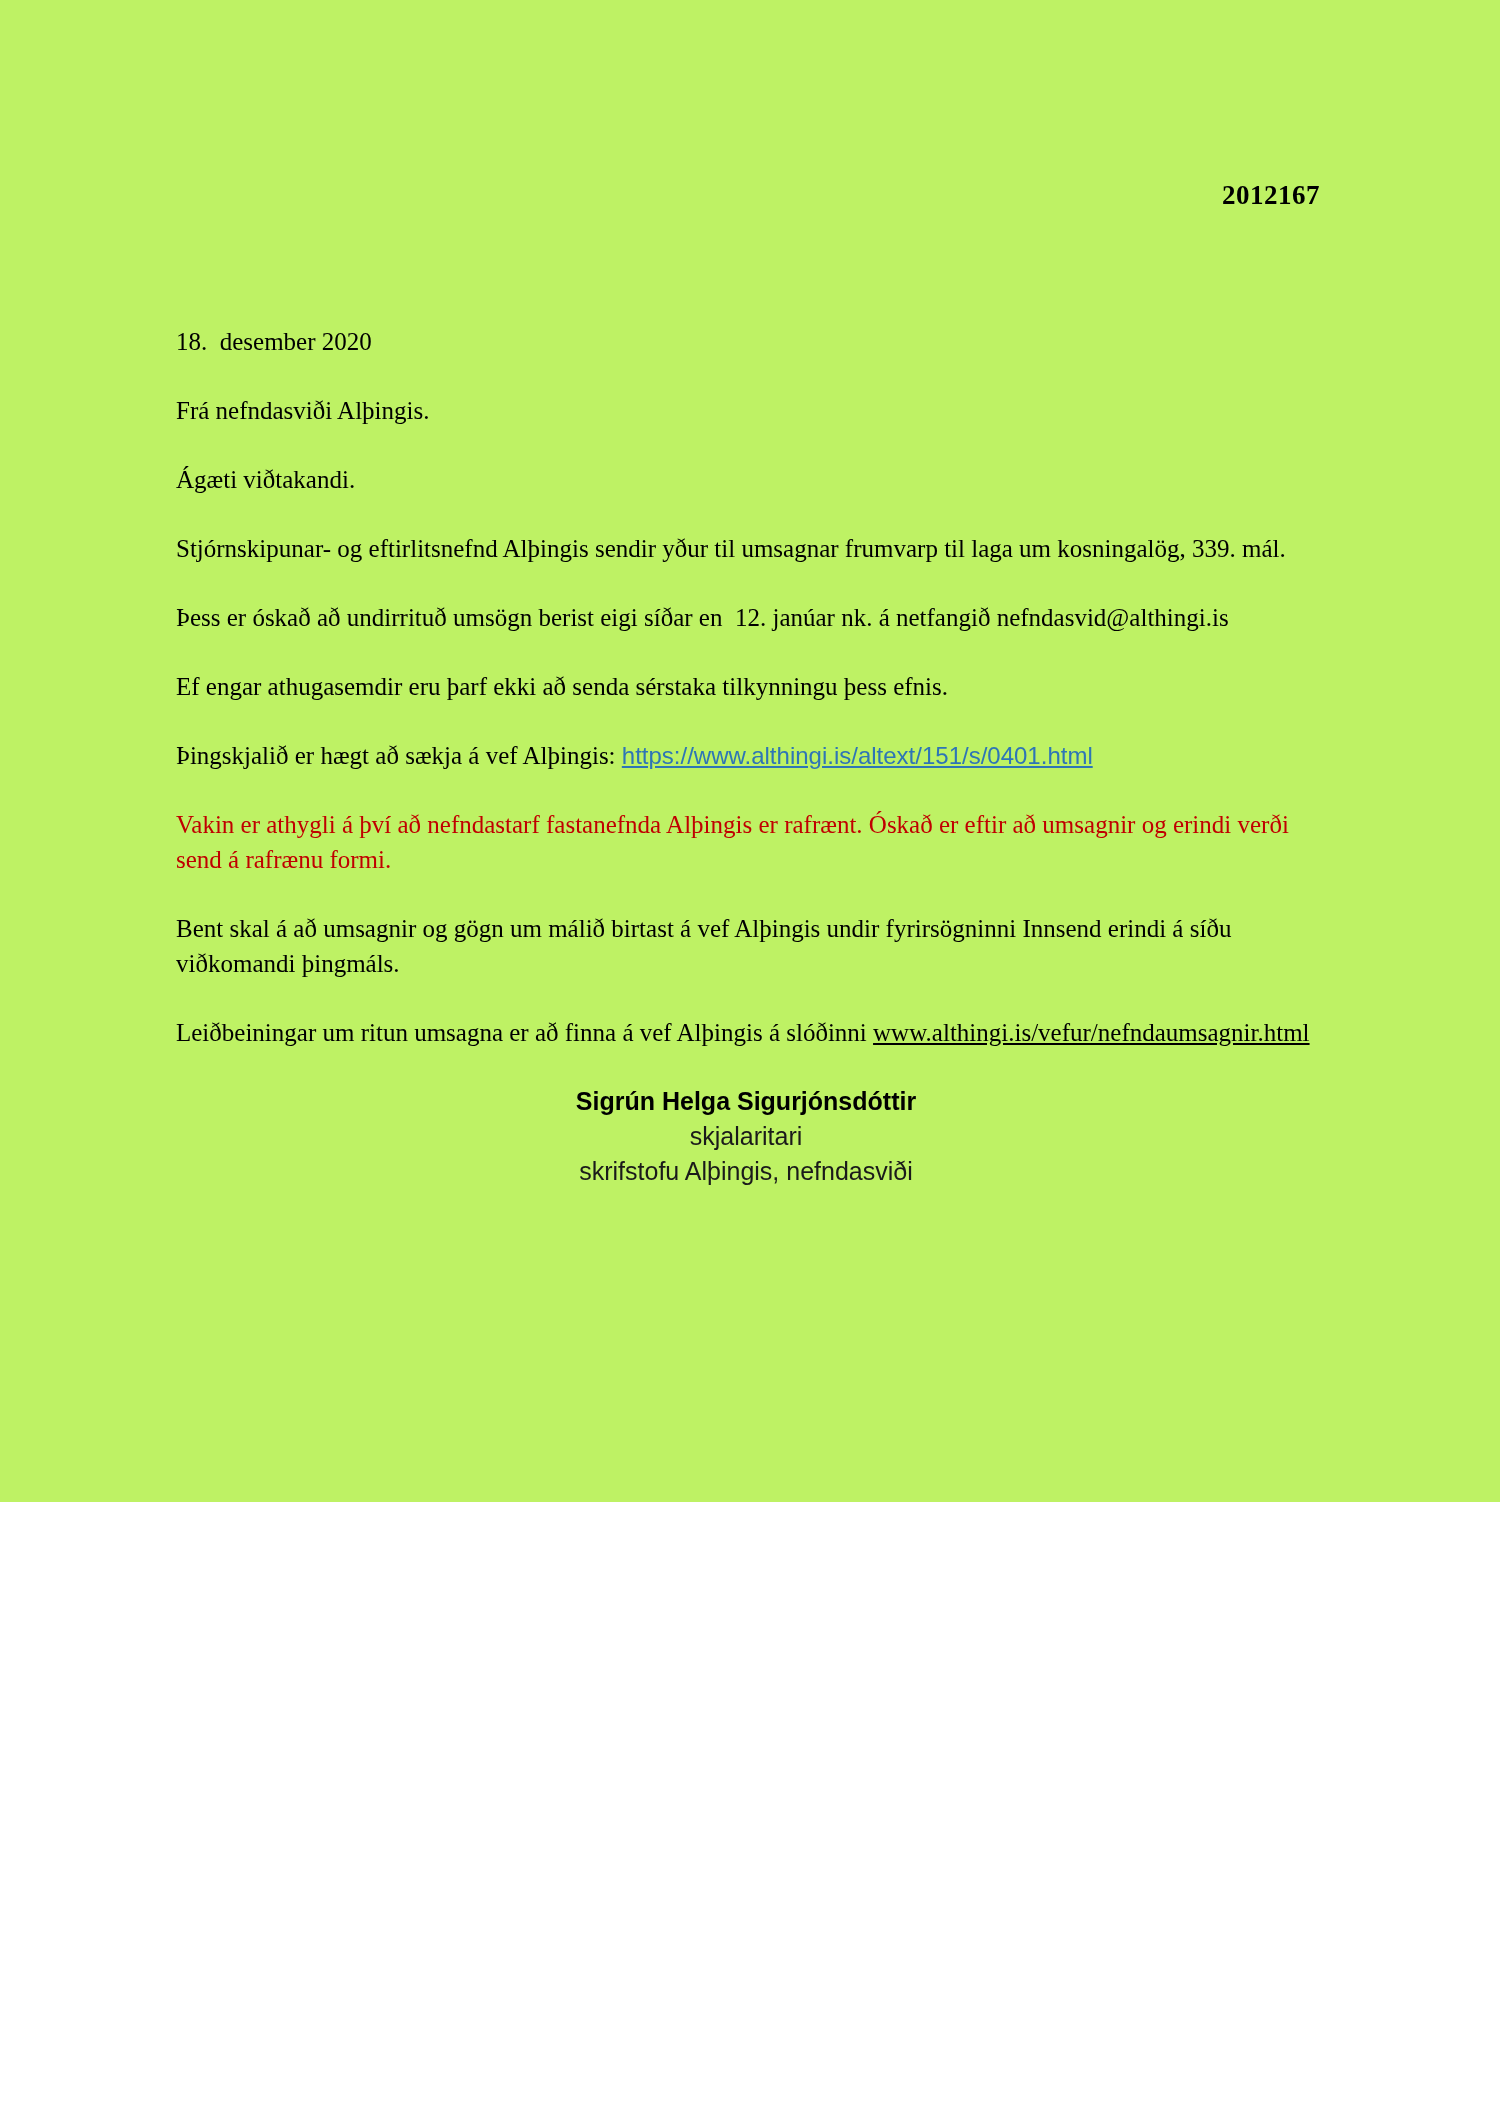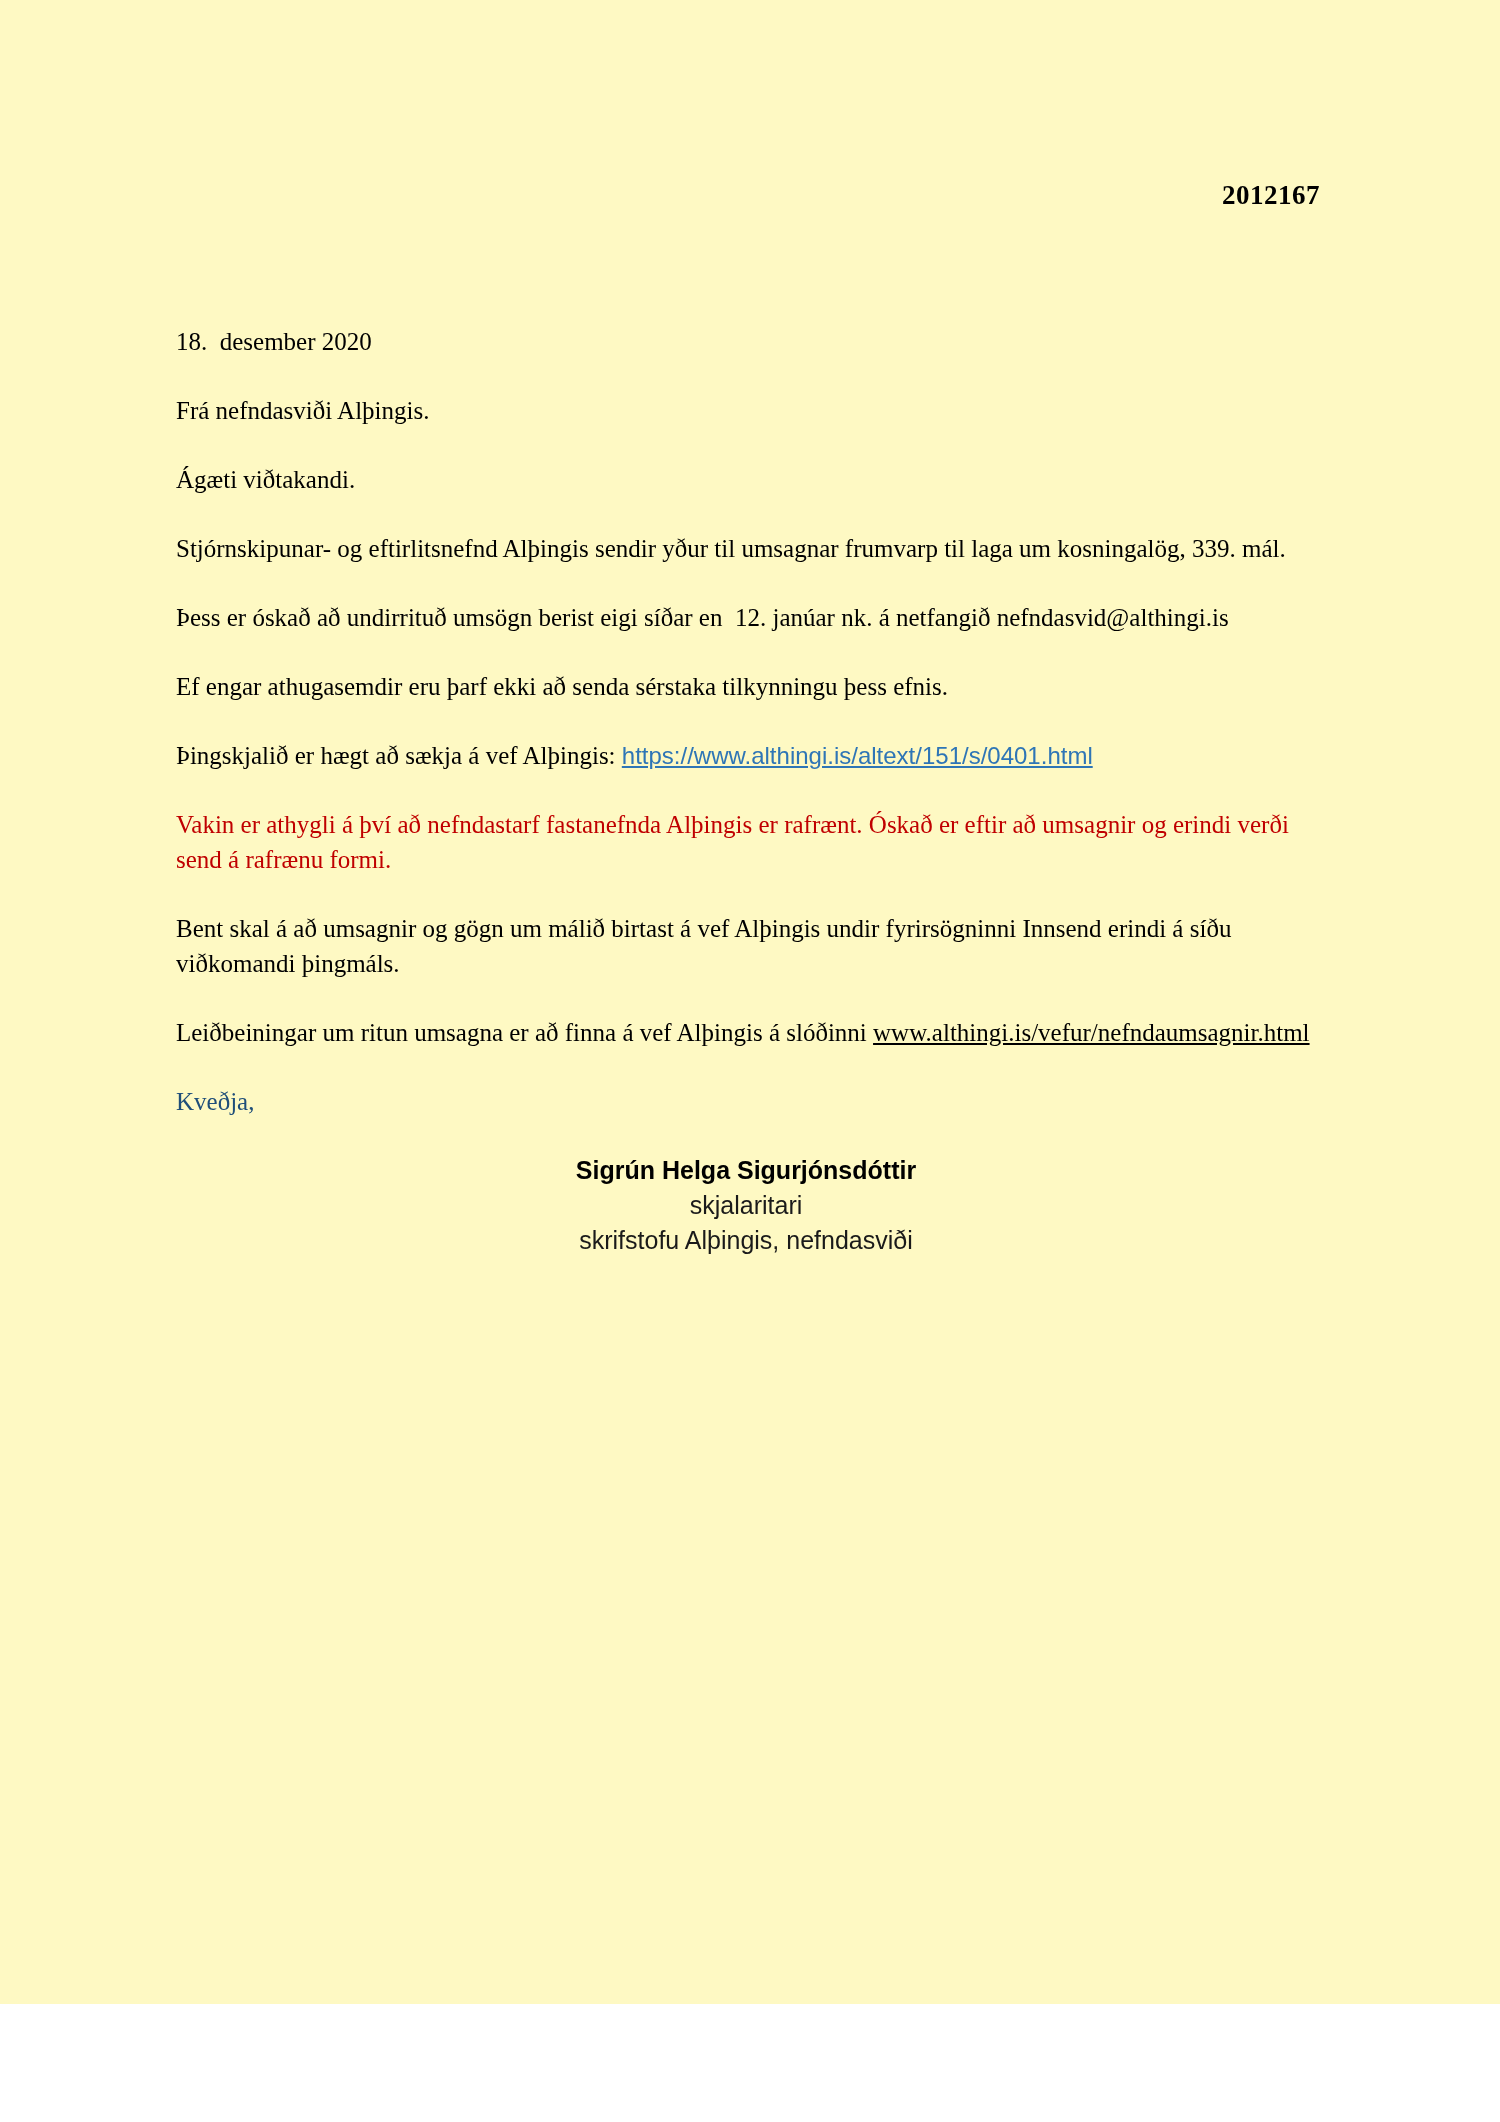--- a/index.html
+++ b/index.html
@@ -3,22 +3,22 @@
 <meta charset="utf-8">
 <style>
   html, body {
     margin: 0;
     padding: 0;
     background: #ffffff;
   }
   .page {
     position: relative;
     width: 1500px;
-    height: 2004px;
-    background: #fef9c3;
+    height: 1502px;
+    background: #bef264;
     font-family: "Liberation Serif", "DejaVu Serif", serif;
     color: #000000;
     overflow: hidden;
   }
   .doc-number {
     position: absolute;
     top: 180px;
     right: 180px;
     font-size: 27px;
     font-weight: bold;
@@ -90,21 +90,20 @@
     <p>Ef engar athugasemdir eru þarf ekki að senda sérstaka tilkynningu þess efnis.</p>
 
     <p><span>Þingskjalið er hægt að sækja á vef Alþingis: </span><a class="hyperlink">https://www.althingi.is/altext/151/s/0401.html</a></p>
 
     <p class="notice-red">Vakin er athygli á því að nefndastarf fastanefnda Alþingis er rafrænt. Óskað er eftir að umsagnir og erindi verði send á rafrænu formi.</p>
 
     <p>Bent skal á að umsagnir og gögn um málið birtast á vef Alþingis undir fyrirsögninni Innsend erindi á síðu viðkomandi þingmáls.</p>
 
     <p><span>Leiðbeiningar um ritun umsagna er að finna á vef Alþingis á slóðinni </span><a class="plain-underline-link">www.althingi.is/vefur/nefndaumsagnir.html</a></p>
 
-    <p class="closing">Kveðja,</p>
 
     <div class="signature">
       <div class="sig-name">Sigrún Helga Sigurjónsdóttir</div>
       <div>skjalaritari</div>
       <div>skrifstofu Alþingis, nefndasviði</div>
     </div>
 
   </div>
 </div>
 

